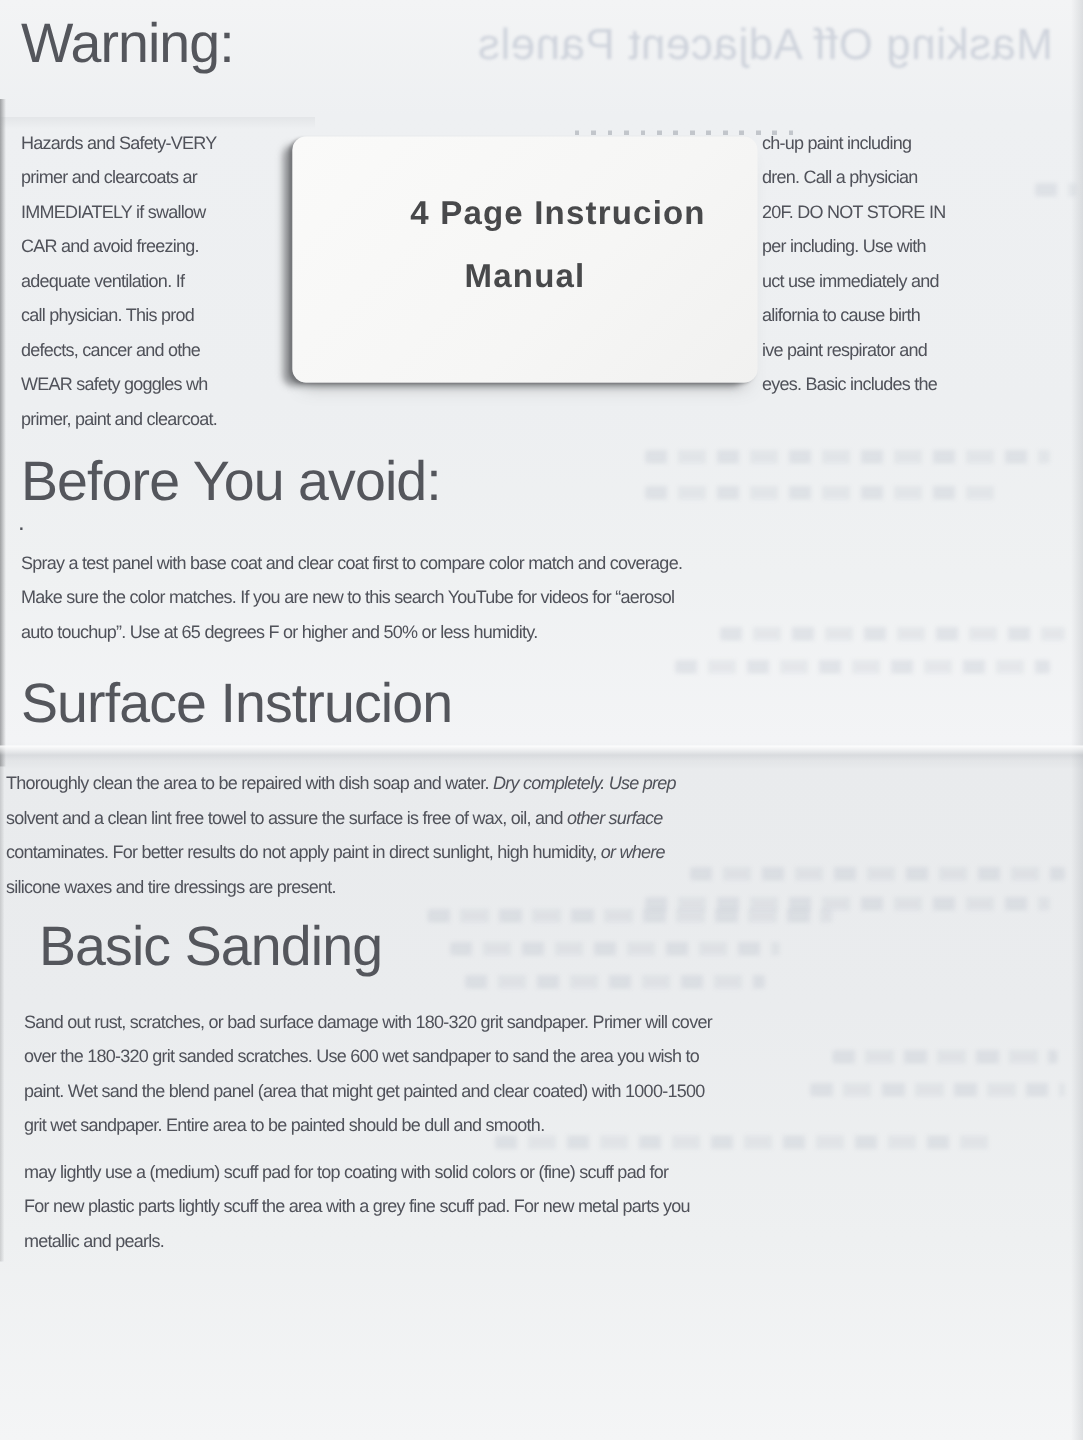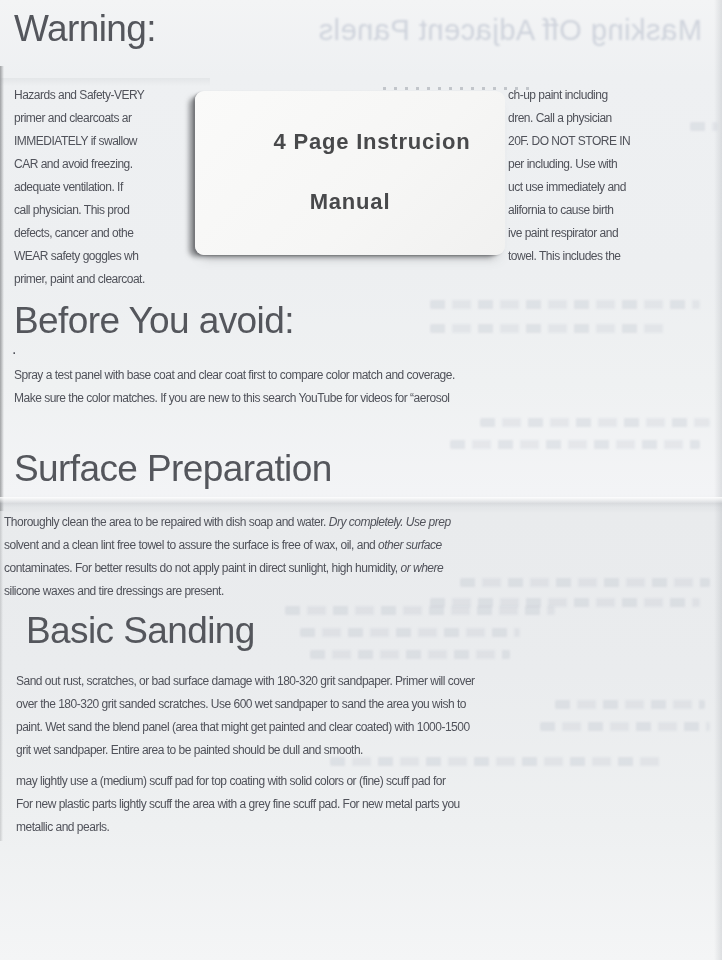--- a/index.html
+++ b/index.html
@@ -25,21 +25,21 @@
   .sticker{
     position:absolute;left:195px;top:91px;width:310px;height:164px;
     background:linear-gradient(135deg,#fafaf9 0%,#f6f6f5 60%,#f1f1f0 100%);
     border-radius:9px;
     box-shadow:-8px 4px 5px -2px rgba(68,70,73,0.55),
                -2px 1px 2px rgba(68,70,73,0.35),
                0 10px 12px -8px rgba(90,92,95,0.35);
     text-align:center;color:#48494b;font-weight:bold;font-size:22px;letter-spacing:0.8px;
   }
   .sticker .l1{margin-top:38px;margin-left:44px;}
-  .sticker .l2{margin-top:34px;}
+  .sticker .l2{margin-top:16px;}
   .ghost-heading{
     position:absolute;left:305px;top:14px;width:410px;text-align:center;
     transform:scaleX(-1);font-size:29px;letter-spacing:0.5px;
     color:rgba(178,186,200,0.55);filter:blur(1px);white-space:nowrap;
   }
   .ghost{
     position:absolute;height:9px;border-radius:2px;filter:blur(1.3px);opacity:0.75;
     background:repeating-linear-gradient(90deg,
       rgba(168,176,190,.30) 0 15px, rgba(168,176,190,0) 15px 22px,
       rgba(168,176,190,.22) 22px 41px, rgba(168,176,190,0) 41px 48px);
@@ -94,37 +94,38 @@
 
   <div class="h" style="left:14px;top:8px;">Warning:</div>
   <div class="para" style="left:14px;top:84px;">
       <div class="tline"><span class="frag-left">Hazards and Safety-VERY</span><span class="frag-right">ch-up paint including</span></div>
       <div class="tline"><span class="frag-left">primer and clearcoats ar</span><span class="frag-right">dren. Call a physician</span></div>
       <div class="tline"><span class="frag-left">IMMEDIATELY if swallow</span><span class="frag-right">20F. DO NOT STORE IN</span></div>
       <div class="tline"><span class="frag-left">CAR and avoid freezing.</span><span class="frag-right">per including. Use with</span></div>
       <div class="tline"><span class="frag-left">adequate ventilation. If</span><span class="frag-right">uct use immediately and</span></div>
       <div class="tline"><span class="frag-left">call physician. This prod</span><span class="frag-right">alifornia to cause birth</span></div>
       <div class="tline"><span class="frag-left">defects, cancer and othe</span><span class="frag-right">ive paint respirator and</span></div>
-      <div class="tline"><span class="frag-left">WEAR safety goggles wh</span><span class="frag-right">towel. This includes the</span></div>
+      <div class="tline"><span class="frag-left">WEAR safety goggles wh</span><span class="frag-right">eyes. Basic includes the</span></div>
       <div class="tline"><span class="frag-left">primer, paint and clearcoat.</span><span class="frag-right"></span></div>
     </div>
 
   <div class="sticker">
     <div class="l1">4 Page Instrucion</div>
     <div class="l2">Manual</div>
   </div>
 
   <div class="h" style="left:14px;top:300px;">Before You avoid:</div>
   <div class="stray" style="left:12px;top:340px;">.</div>
   <div class="para" style="left:14px;top:364px;">
       <div class="tline">Spray a test panel with base coat and clear coat first to compare color match and coverage.</div>
       <div class="tline">Make sure the color matches.  If you are new to this search YouTube for videos for “aerosol</div>
+      <div class="tline">auto touchup”.  Use at 65 degrees F or higher and 50% or less humidity.</div>
     </div>
 
-  <div class="h" style="left:14px;top:448px;">Surface Preparation</div>
+  <div class="h" style="left:14px;top:448px;">Surface Instrucion</div>
   <div class="para" style="left:4px;top:511px;">
       <div class="tline"><span>Thoroughly clean the area to be repaired with dish soap and water.  </span><span class="it">Dry completely. Use prep</span></div>
       <div class="tline"><span>solvent and a clean lint free towel to assure the surface is free of wax, oil, and </span><span class="it">other surface</span></div>
       <div class="tline"><span>contaminates. For better results do not apply paint in direct sunlight, high humidity, </span><span class="it">or where</span></div>
       <div class="tline"><span>silicone waxes and tire dressings are present.</span></div>
     </div>
 
   <div class="h" style="left:26px;top:610px;">Basic Sanding</div>
   <div class="para" style="left:16px;top:670px;">
       <div class="tline">Sand out rust, scratches, or bad surface damage with 180-320 grit sandpaper. Primer will cover</div>

